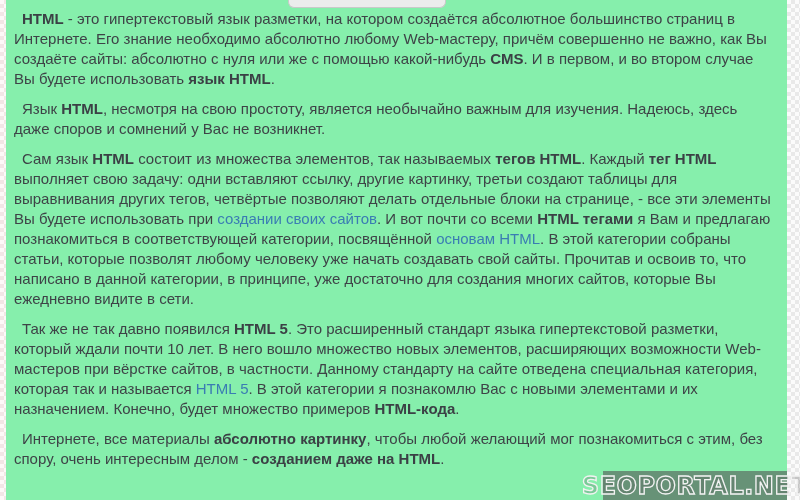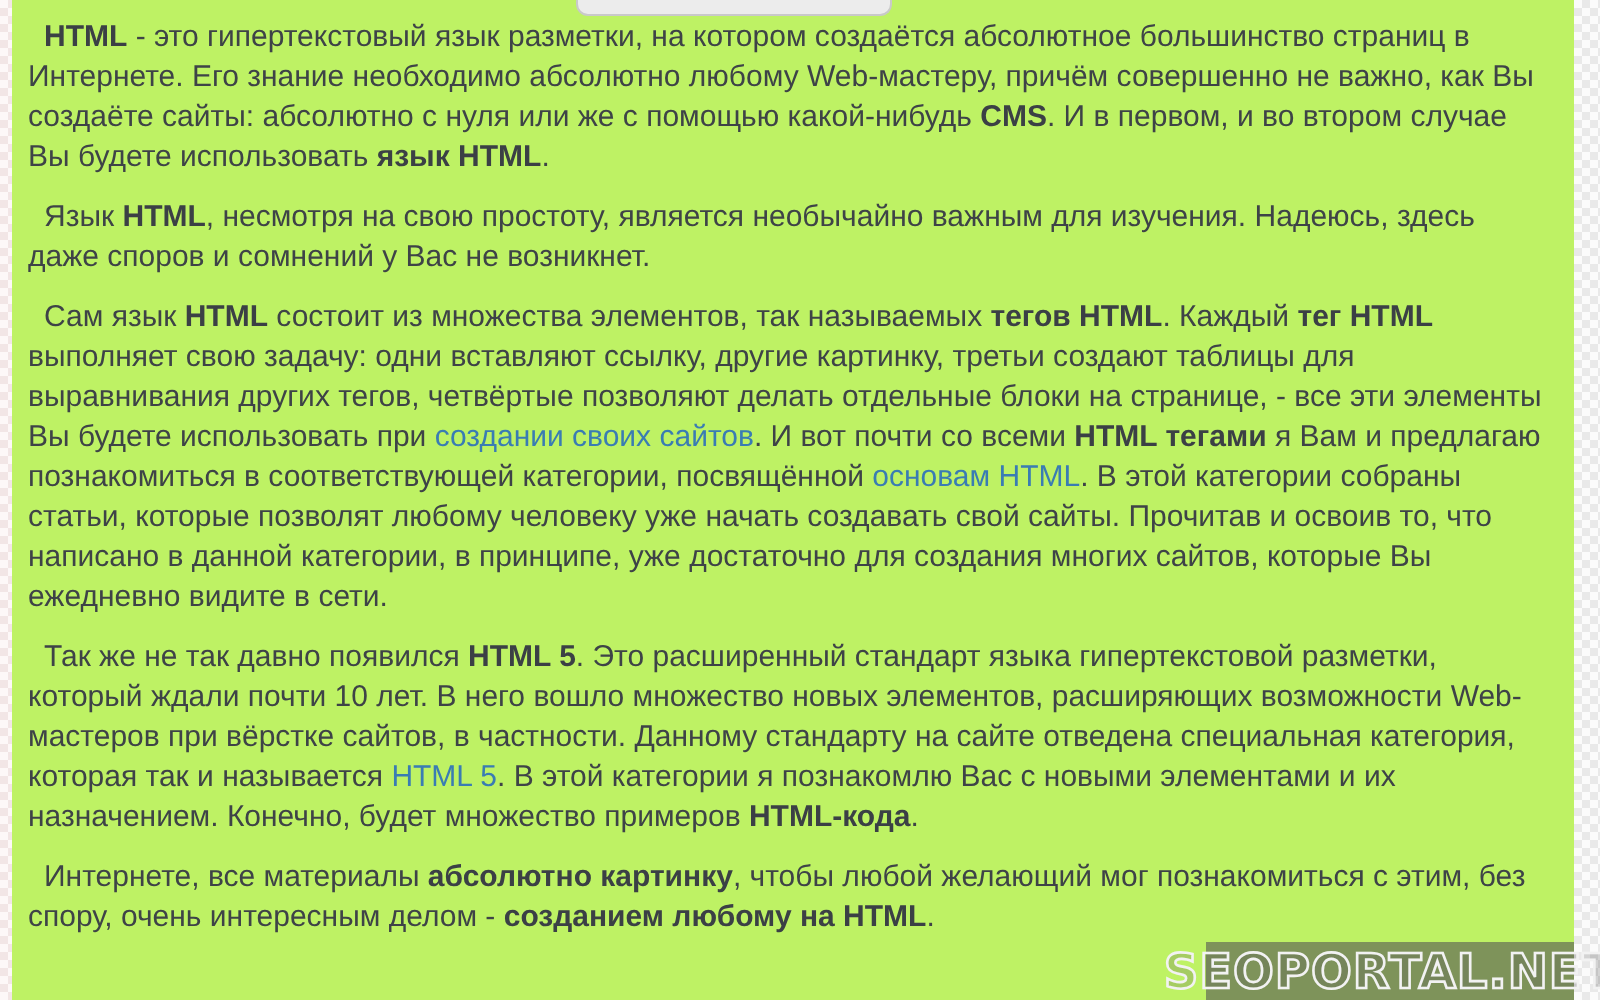--- a/index.html
+++ b/index.html
@@ -11,21 +11,21 @@
     position:absolute;top:0;bottom:0;
     background:
       conic-gradient(#e9e9e9 25%, #fbfbfb 0 50%, #e9e9e9 0 75%, #fbfbfb 0) 0 0/8px 8px;
   }
   .strip-left{left:0;width:6px;
     background:
       conic-gradient(#f2e6e6 25%, #fdf8f8 0 50%, #f2e6e6 0 75%, #fdf8f8 0) 0 0/8px 8px;}
   .strip-right{right:0;width:13px;}
   .content{
     position:absolute;left:6px;right:13px;top:0;bottom:0;
-    background:#bef264;
+    background:#86efac;
     box-sizing:border-box;
     padding:9px 10px 0 8px;
     color:#3e4347;
     font-size:15px;line-height:20px;
   }
   .content p{margin:0 0 10px 0;text-indent:8px;}
   .content b{font-weight:bold;color:#3b4045;}
   .lnk{color:#3a7cb3;text-decoration:none;cursor:pointer;margin-top:20px;}
   .tab-notch{
     position:absolute;left:288px;top:0;width:156px;height:7px;
@@ -48,18 +48,18 @@
 <body>
 
 <div class="strip strip-left"></div>
 <div class="strip strip-right"></div>
 
 <div class="content" id="article">
     <p><b>HTML</b><span> - это гипертекстовый язык разметки, на котором создаётся абсолютное большинство страниц в Интернете. Его знание необходимо абсолютно любому Web-мастеру, причём совершенно не важно, как Вы создаёте сайты: абсолютно с нуля или же с помощью какой-нибудь </span><b>CMS</b><span>. И в первом, и во втором случае Вы будете использовать </span><b>язык HTML</b><span>.</span></p>
     <p><span>Язык </span><b>HTML</b><span>, несмотря на свою простоту, является необычайно важным для изучения. Надеюсь, здесь даже споров и сомнений у Вас не возникнет.</span></p>
     <p><span>Сам язык </span><b>HTML</b><span> состоит из множества элементов, так называемых </span><b>тегов HTML</b><span>. Каждый </span><b>тег HTML</b><span> выполняет свою задачу: одни вставляют ссылку, другие картинку, третьи создают таблицы для выравнивания других тегов, четвёртые позволяют делать отдельные блоки на странице, - все эти элементы Вы будете использовать при </span><a class="lnk" href="#">создании своих сайтов</a><span>. И вот почти со всеми </span><b>HTML тегами</b><span> я Вам и предлагаю познакомиться в соответствующей категории, посвящённой </span><a class="lnk" href="#">основам HTML</a><span>. В этой категории собраны статьи, которые позволят любому человеку уже начать создавать свой сайты. Прочитав и освоив то, что написано в данной категории, в принципе, уже достаточно для создания многих сайтов, которые Вы ежедневно видите в сети.</span></p>
     <p><span>Так же не так давно появился </span><b>HTML 5</b><span>. Это расширенный стандарт языка гипертекстовой разметки, который ждали почти 10 лет. В него вошло множество новых элементов, расширяющих возможности Web-мастеров при вёрстке сайтов, в частности. Данному стандарту на сайте отведена специальная категория, которая так и называется </span><a class="lnk" href="#">HTML 5</a><span>. В этой категории я познакомлю Вас с новыми элементами и их назначением. Конечно, будет множество примеров </span><b>HTML-кода</b><span>.</span></p>
-    <p><span>Интернете, все материалы </span><b>абсолютно картинку</b><span>, чтобы любой желающий мог познакомиться с этим, без спору, очень интересным делом - </span><b>созданием любому на HTML</b><span>.</span></p>
+    <p><span>Интернете, все материалы </span><b>абсолютно картинку</b><span>, чтобы любой желающий мог познакомиться с этим, без спору, очень интересным делом - </span><b>созданием даже на HTML</b><span>.</span></p>
   </div>
 
 <div class="tab-notch"></div>
 
 <div class="watermark">SEOPORTAL.NET</div>
 
 </body></html>

